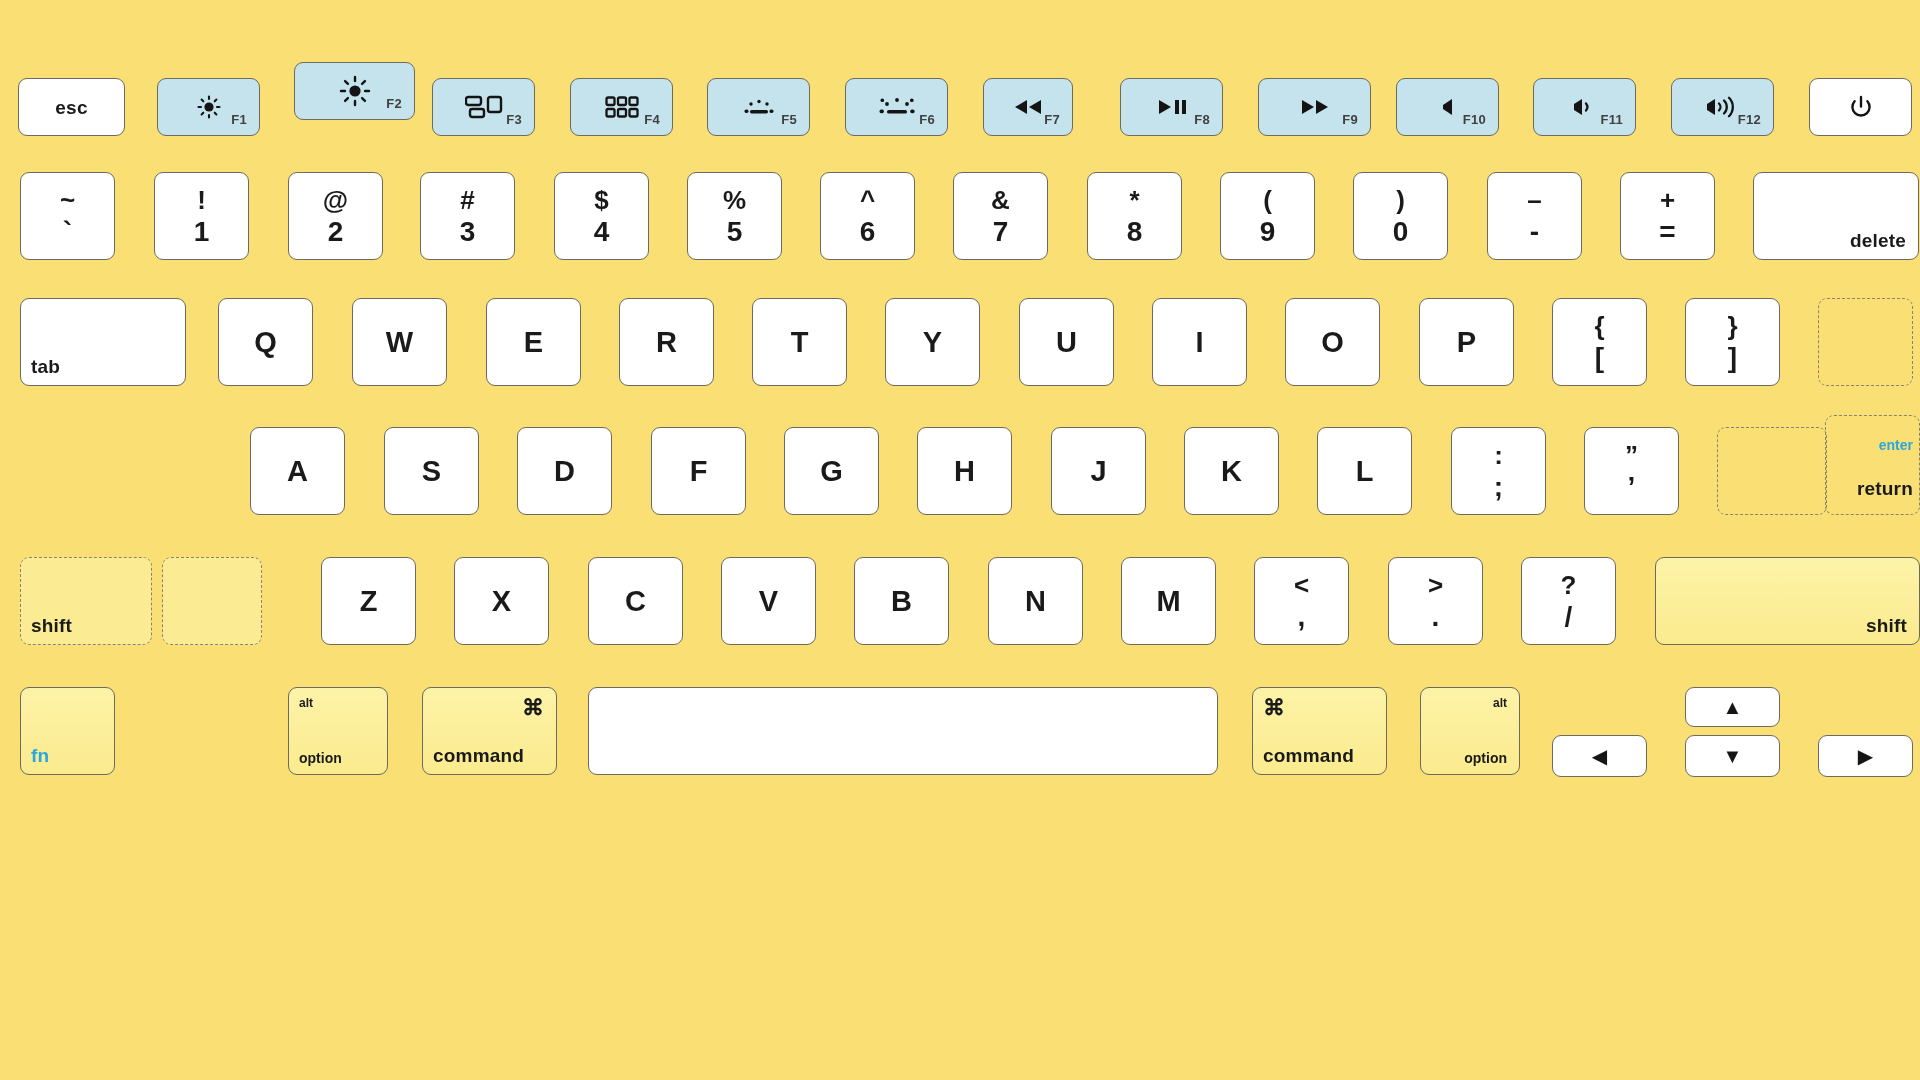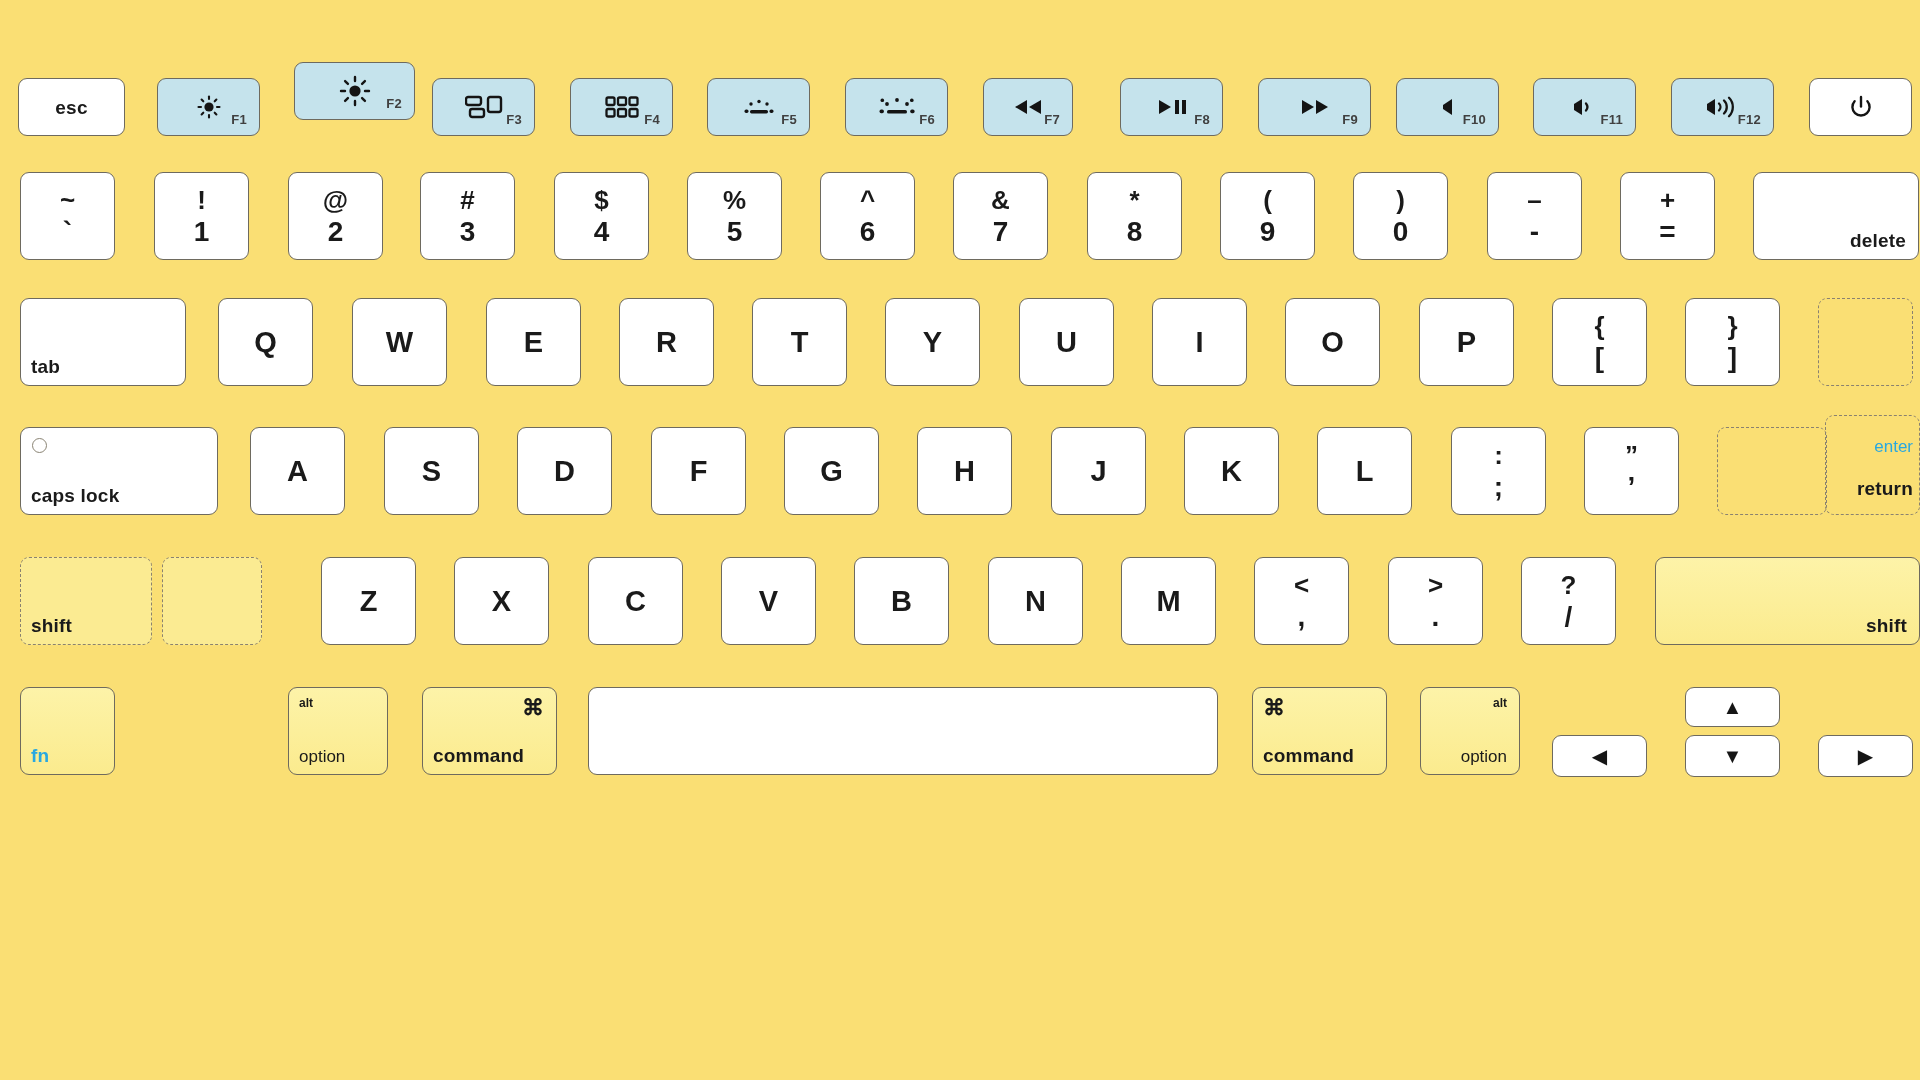--- a/index.html
+++ b/index.html
@@ -49,21 +49,21 @@
     transform: translateY(-50%);
     text-align: center;
   }
   .lbl-bl { left: 10px; bottom: 9px; }
   .lbl-br { right: 12px; bottom: 9px; }
   .lbl-tl { left: 10px; top: 9px; }
   .lbl-tr { right: 12px; top: 9px; }
 
   .f-big    { font-size: 29px; font-weight: 700; }
   .f-word   { font-size: 19px; font-weight: 600; letter-spacing: .2px; }
-  .f-word-s { font-size: 17px; font-weight: 400; }
+  .f-word-s { font-size: 14px; font-weight: 700; }
   .f-fn     { font-size: 13px; font-weight: 700; color: #404040; letter-spacing: .3px; }
   .f-alt    { font-size: 12px; font-weight: 600; }
   .f-blue   { color: #29a8e0; }
 
   
   .dual-up {
     position: absolute; left: 0; right: 0;
     top: 16%;
     text-align: center;
     font-size: 26px; font-weight: 700;
@@ -381,24 +381,20 @@
   <div class="key k-white" style="left:1552px;top:298px;width:95px;height:88px;">
     <span class="dual-up">{</span>
     <span class="dual-lo">[</span>
   </div>
   <div class="key k-white" style="left:1685px;top:298px;width:95px;height:88px;">
     <span class="dual-up">}</span>
     <span class="dual-lo">]</span>
   </div>
   <div class="key k-ghost" style="left:1818px;top:298px;width:95px;height:88px;"></div>
 
-  <div class="key k-white" style="left:20px;top:427px;width:198px;height:88px;">
-    <span class="caps-dot"></span>
-    <span class="lbl lbl-bl f-word">caps lock</span>
-  </div>
   <div class="key k-white" style="left:250px;top:427px;width:95px;height:88px;">
     <span class="lbl lbl-center f-big">A</span>
   </div>
   <div class="key k-white" style="left:384px;top:427px;width:95px;height:88px;">
     <span class="lbl lbl-center f-big">S</span>
   </div>
   <div class="key k-white" style="left:517px;top:427px;width:95px;height:88px;">
     <span class="lbl lbl-center f-big">D</span>
   </div>
   <div class="key k-white" style="left:651px;top:427px;width:95px;height:88px;">

